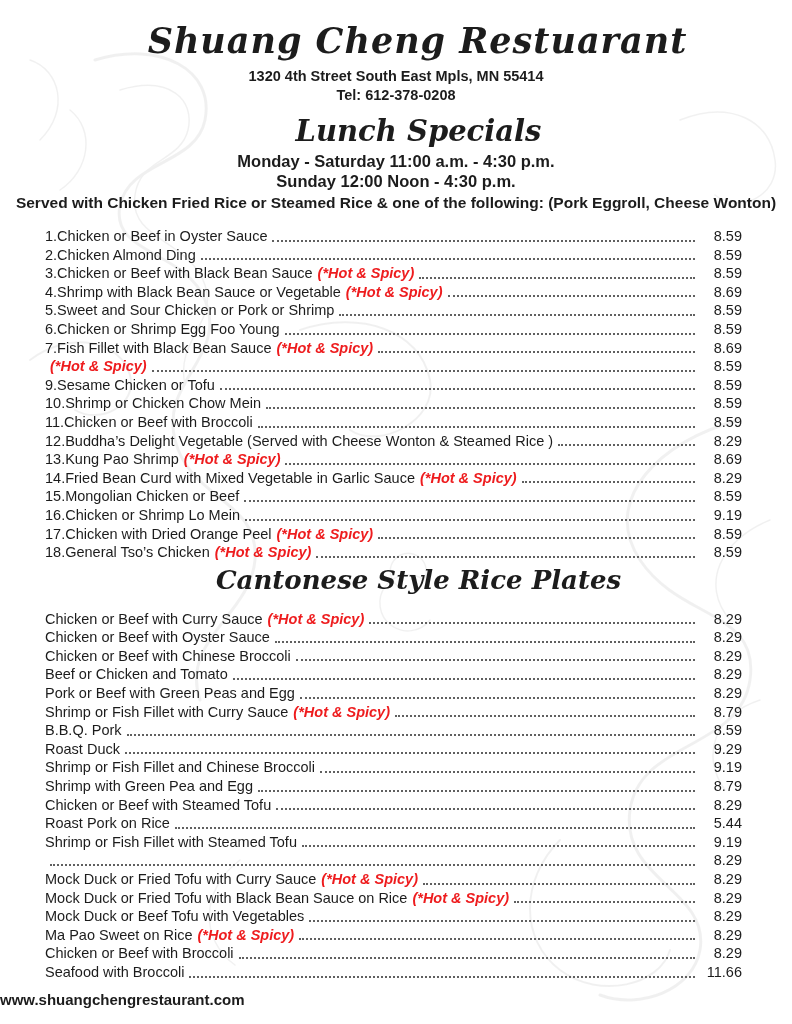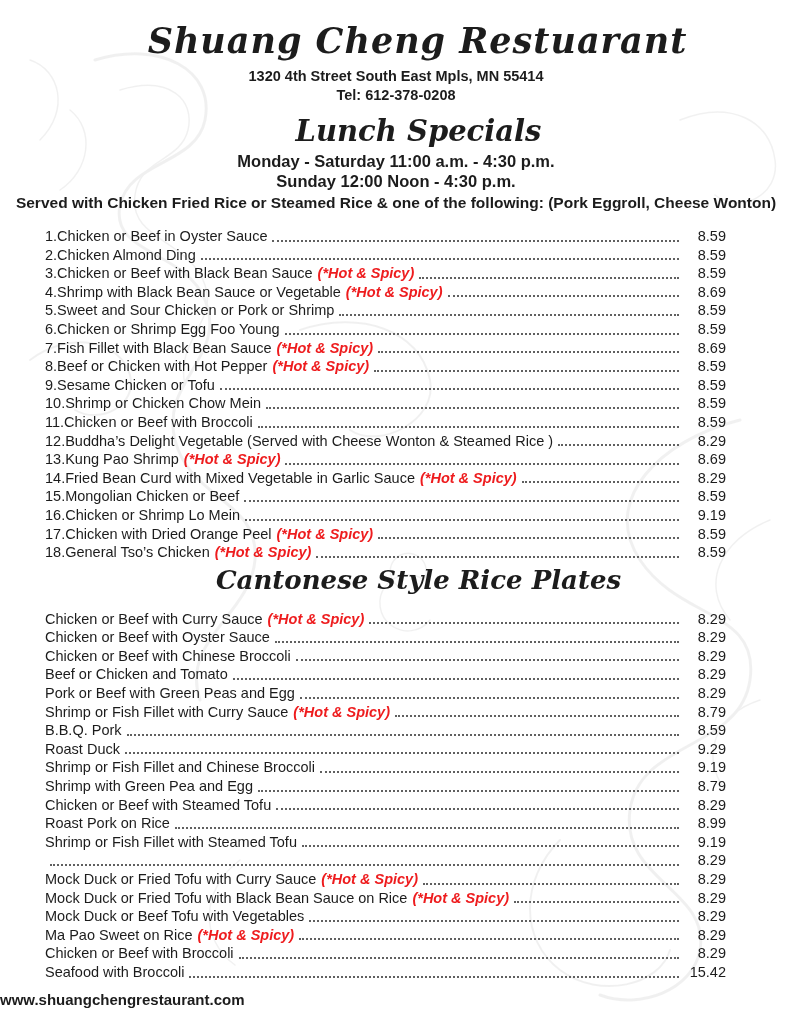--- a/index.html
+++ b/index.html
@@ -23,21 +23,21 @@
   }
   .address,.phone{font-size:14.5px;font-weight:700;line-height:19px;}
   .address{margin-top:3px;}
   .script-heading{
     font-family:"DejaVu Serif",serif;font-style:italic;font-weight:600;
     text-align:center;margin:0;padding-left:45px;
   }
   .lunch-title{font-size:29px;line-height:36px;margin-top:8px;margin-bottom:2px;}
   .hours{text-align:center;font-size:16.5px;font-weight:700;line-height:20px;}
   .note{text-align:center;font-size:15.5px;font-weight:700;line-height:21px;margin-top:1px;}
-  .menu-list{list-style:none;margin:14px 0 0;padding:0 66px 0 45px;}
+  .menu-list{list-style:none;margin:14px 0 0;padding:0 50px 0 45px;}
   .menu-row{
     display:flex;align-items:flex-end;
     height:18.6px;line-height:18.6px;font-size:14.5px;font-weight:500;
   }
   .item-name{white-space:nowrap;}
   .spicy{color:var(--red);font-style:italic;font-weight:600;margin-left:5px;white-space:nowrap;}
   .leader{flex:1;border-bottom:2px dotted var(--dots);margin:0 7px 4px 5px;min-width:12px;}
   .price{white-space:nowrap;min-width:40px;text-align:right;}
   .cantonese-title{font-size:26px;line-height:32px;margin-top:2px;margin-bottom:5px;}
   .footer{margin-top:9px;font-size:15px;font-weight:700;}
@@ -112,21 +112,20 @@
             <span class="leader"></span>
             <span class="price">8.59</span>
           </li>
           <li class="menu-row">
             <span class="item-name">7.Fish Fillet with Black Bean Sauce</span>
             <span class="spicy">(*Hot &amp; Spicy)</span>
             <span class="leader"></span>
             <span class="price">8.69</span>
           </li>
           <li class="menu-row">
-            <span class="item-name">8.Beef or Chicken with Hot Pepper</span>
             <span class="spicy">(*Hot &amp; Spicy)</span>
             <span class="leader"></span>
             <span class="price">8.59</span>
           </li>
           <li class="menu-row">
             <span class="item-name">9.Sesame Chicken or Tofu</span>
             <span class="leader"></span>
             <span class="price">8.59</span>
           </li>
           <li class="menu-row">
@@ -237,21 +236,21 @@
             <span class="price">8.79</span>
           </li>
           <li class="menu-row">
             <span class="item-name">Chicken or Beef with Steamed Tofu</span>
             <span class="leader"></span>
             <span class="price">8.29</span>
           </li>
           <li class="menu-row">
             <span class="item-name">Roast Pork on Rice</span>
             <span class="leader"></span>
-            <span class="price">8.99</span>
+            <span class="price">5.44</span>
           </li>
           <li class="menu-row">
             <span class="item-name">Shrimp or Fish Fillet with Steamed Tofu</span>
             <span class="leader"></span>
             <span class="price">9.19</span>
           </li>
           <li class="menu-row">
             <span class="leader"></span>
             <span class="price">8.29</span>
           </li>
@@ -279,21 +278,21 @@
             <span class="price">8.29</span>
           </li>
           <li class="menu-row">
             <span class="item-name">Chicken or Beef with Broccoli</span>
             <span class="leader"></span>
             <span class="price">8.29</span>
           </li>
           <li class="menu-row">
             <span class="item-name">Seafood with Broccoli</span>
             <span class="leader"></span>
-            <span class="price">15.42</span>
+            <span class="price">11.66</span>
           </li>
         </ul>
     </section>
 
     <footer class="footer">
       <span class="website">www.shuangchengrestaurant.com</span>
     </footer>
 
   </div>
 </div>

